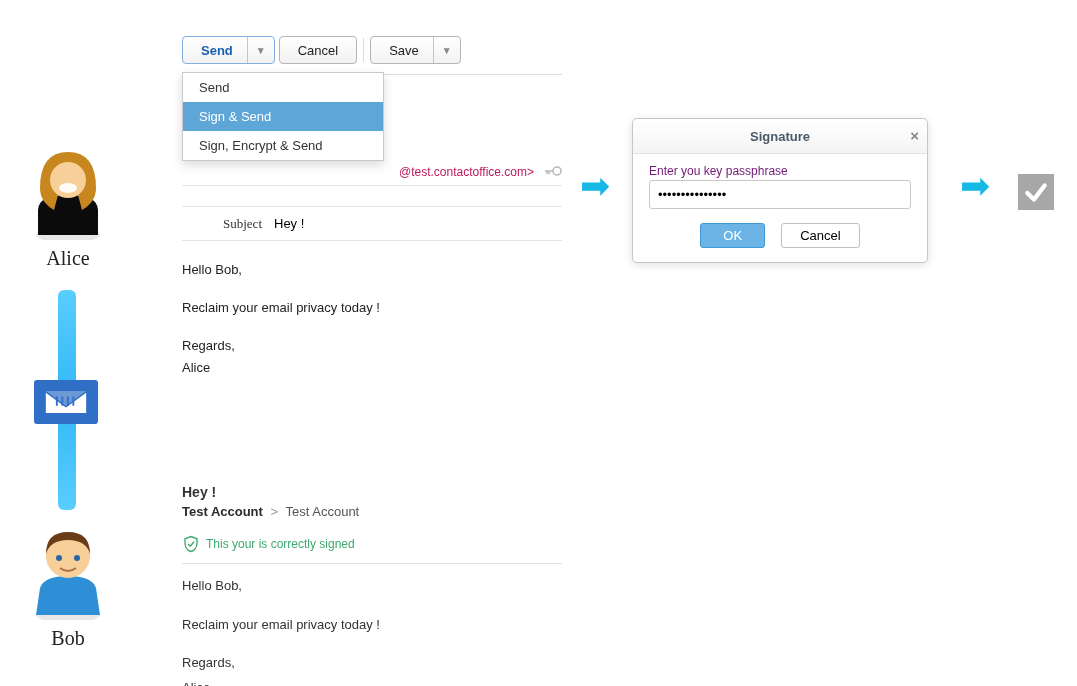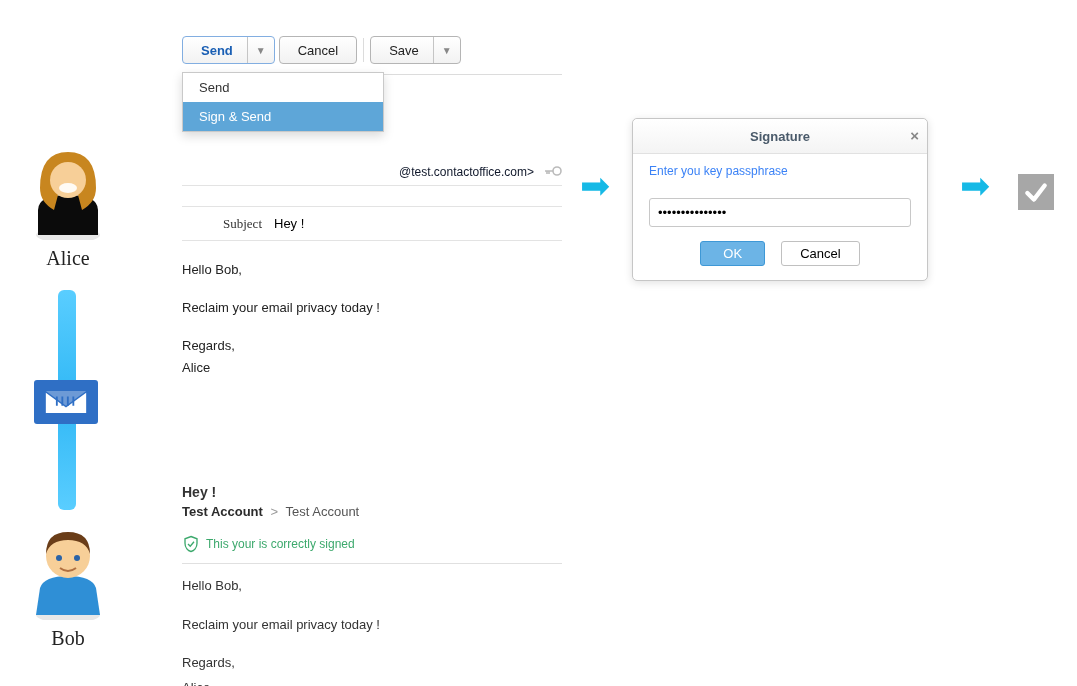--- a/index.html
+++ b/index.html
@@ -88,21 +88,21 @@
   .dropdown .item.sel {
     background: #5ea6d8;
     color: #fff;
   }
   .address-row, .subject-row {
     display:flex; align-items:center;
     border-bottom: 1px solid #e3e3e3;
     padding: 5px 0;
     margin-left: 0px;
   }
-  .address-row .addr { flex:1; text-align: right; font-size:12px; color:#0f172a; padding-right: 6px; white-space: nowrap; }
+  .address-row .addr { flex:1; text-align: right; font-size:12px; color:#be185d; padding-right: 6px; white-space: nowrap; }
   .key-icon { color:#b9b9b9; font-size:14px; margin-left: 4px; }
   .subject-row .lbl { width: 80px; text-align: right; padding-right: 8px; font-size:13px; color:#333;font-family:Liberation Serif, serif;}
   .subject-row .val { flex:1; font-size:13px; border:none; padding:4px; outline:none; }
   .body-text { margin-top: 18px; line-height: 1.7; font-size:13px; color:#222; }
   .body-text p { margin: 0 0 16px 0; }
   .body-text .no-sp { margin: 0; }
   
   .arrow {
     position: absolute;
     font-size: 36px;
@@ -128,21 +128,21 @@
     background: linear-gradient(#ffffff,#f4f4f4);
     border-bottom: 1px solid #e1e1e1;
     border-radius: 5px 5px 0 0;
     font-weight: 700; color:#4a5a6a; font-size:13px;
   }
   .dialog .close {
     position:absolute; right:8px; top:8px;
     color:#888; font-size:15px; cursor:pointer;
   }
   .dialog .content { padding: 10px 16px 0 16px; }
-  .dialog .prompt { font-size:12px; color:#3b82f6; margin-bottom:20px; }
+  .dialog .prompt { font-size:12px; color:#701a75; margin-bottom:2px; }
   .dialog input[type=password] {
     width: 100%; box-sizing: border-box;
     border: 1px solid #c8c8c8; border-radius: 3px;
     padding: 6px 8px; font-size:13px;
   }
   .dialog .actions { display:flex; justify-content:center; gap: 16px; margin-top: 14px; }
   .dialog .ok {
     background: #6cb4e6; color:#fff; border:1px solid #3e98d6;
     border-radius: 3px; padding: 4px 22px; font-size:13px;
     cursor:pointer;
@@ -229,20 +229,21 @@
     </div>
     <div style="width:1px;background:#dcdcdc;margin:2px 2px;"></div>
     <div class="btn split">
       <span>Save</span>
       <span class="caret">▼</span>
     </div>
 
     <div class="dropdown">
       <div class="item">Send</div>
       <div class="item sel">Sign &amp; Send</div>
+      <div class="item">Sign, Encrypt &amp; Send</div>
     </div>
   </div>
 
   <div style="height:78px"></div>
 
   <div class="address-row">
     <span class="addr">@test.contactoffice.com&gt;</span>
     <span class="key-icon">
       <svg width="18" height="12" viewBox="0 0 18 12">
           <circle cx="13" cy="6" r="4" fill="none" stroke="#bbb" stroke-width="1.6"></circle>

